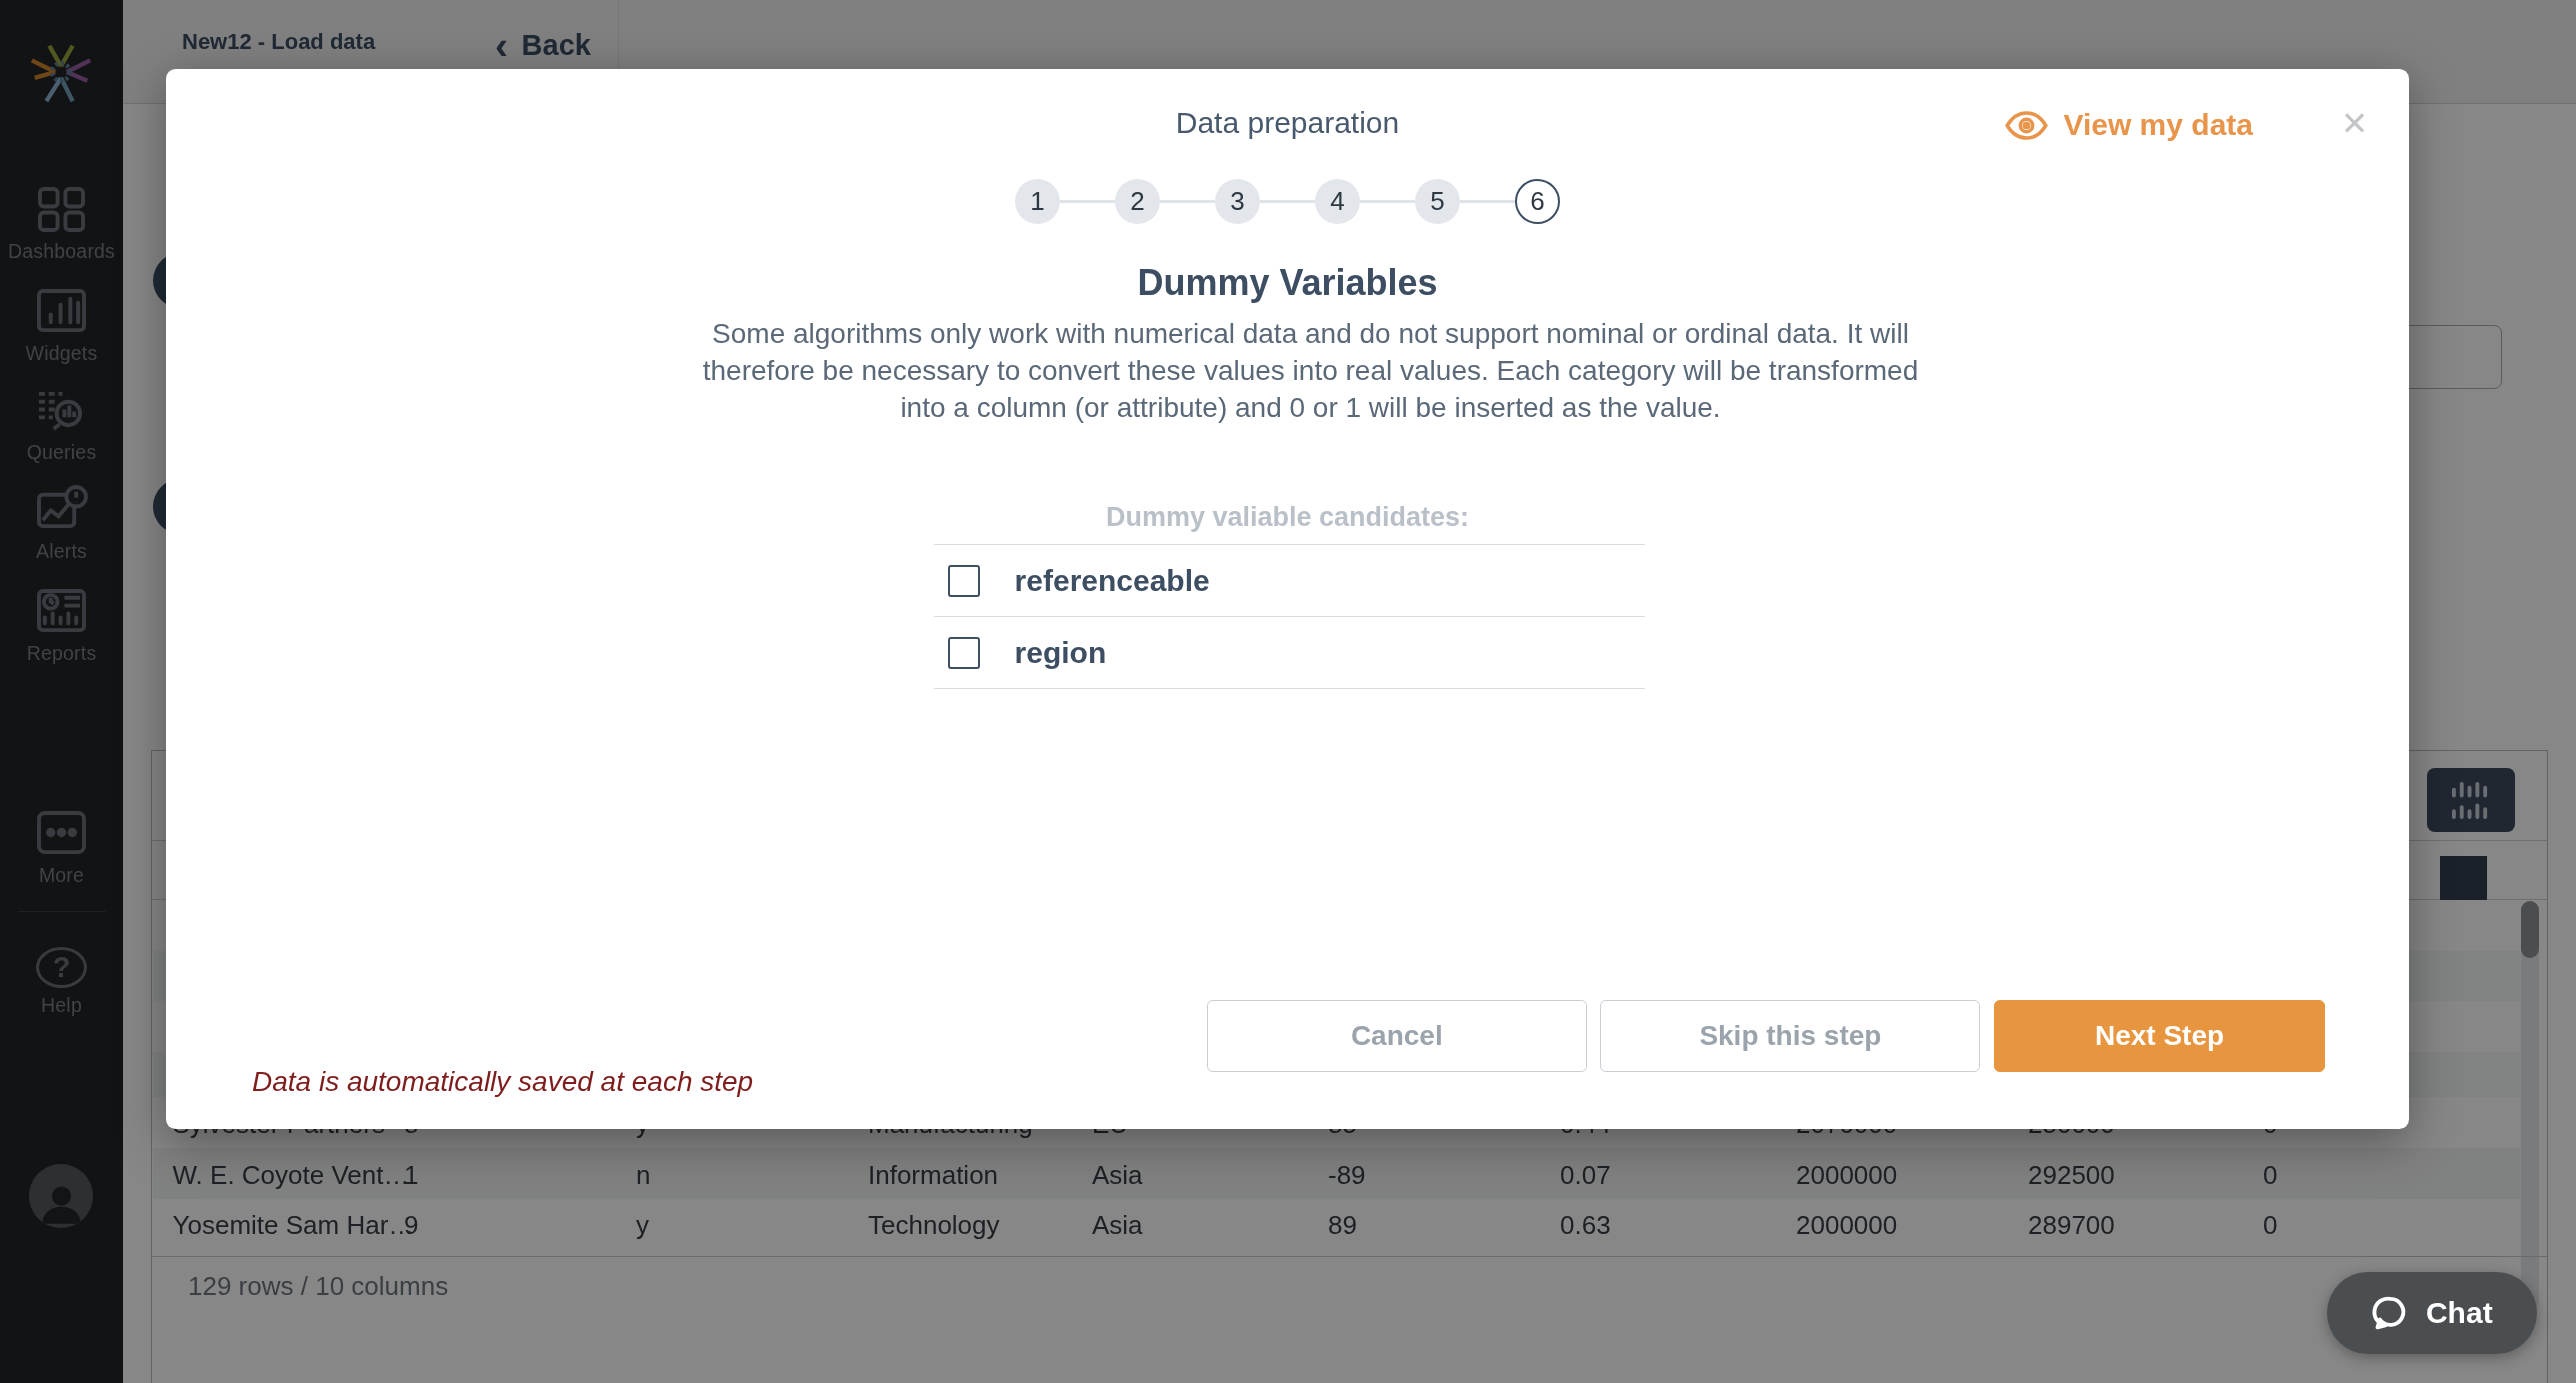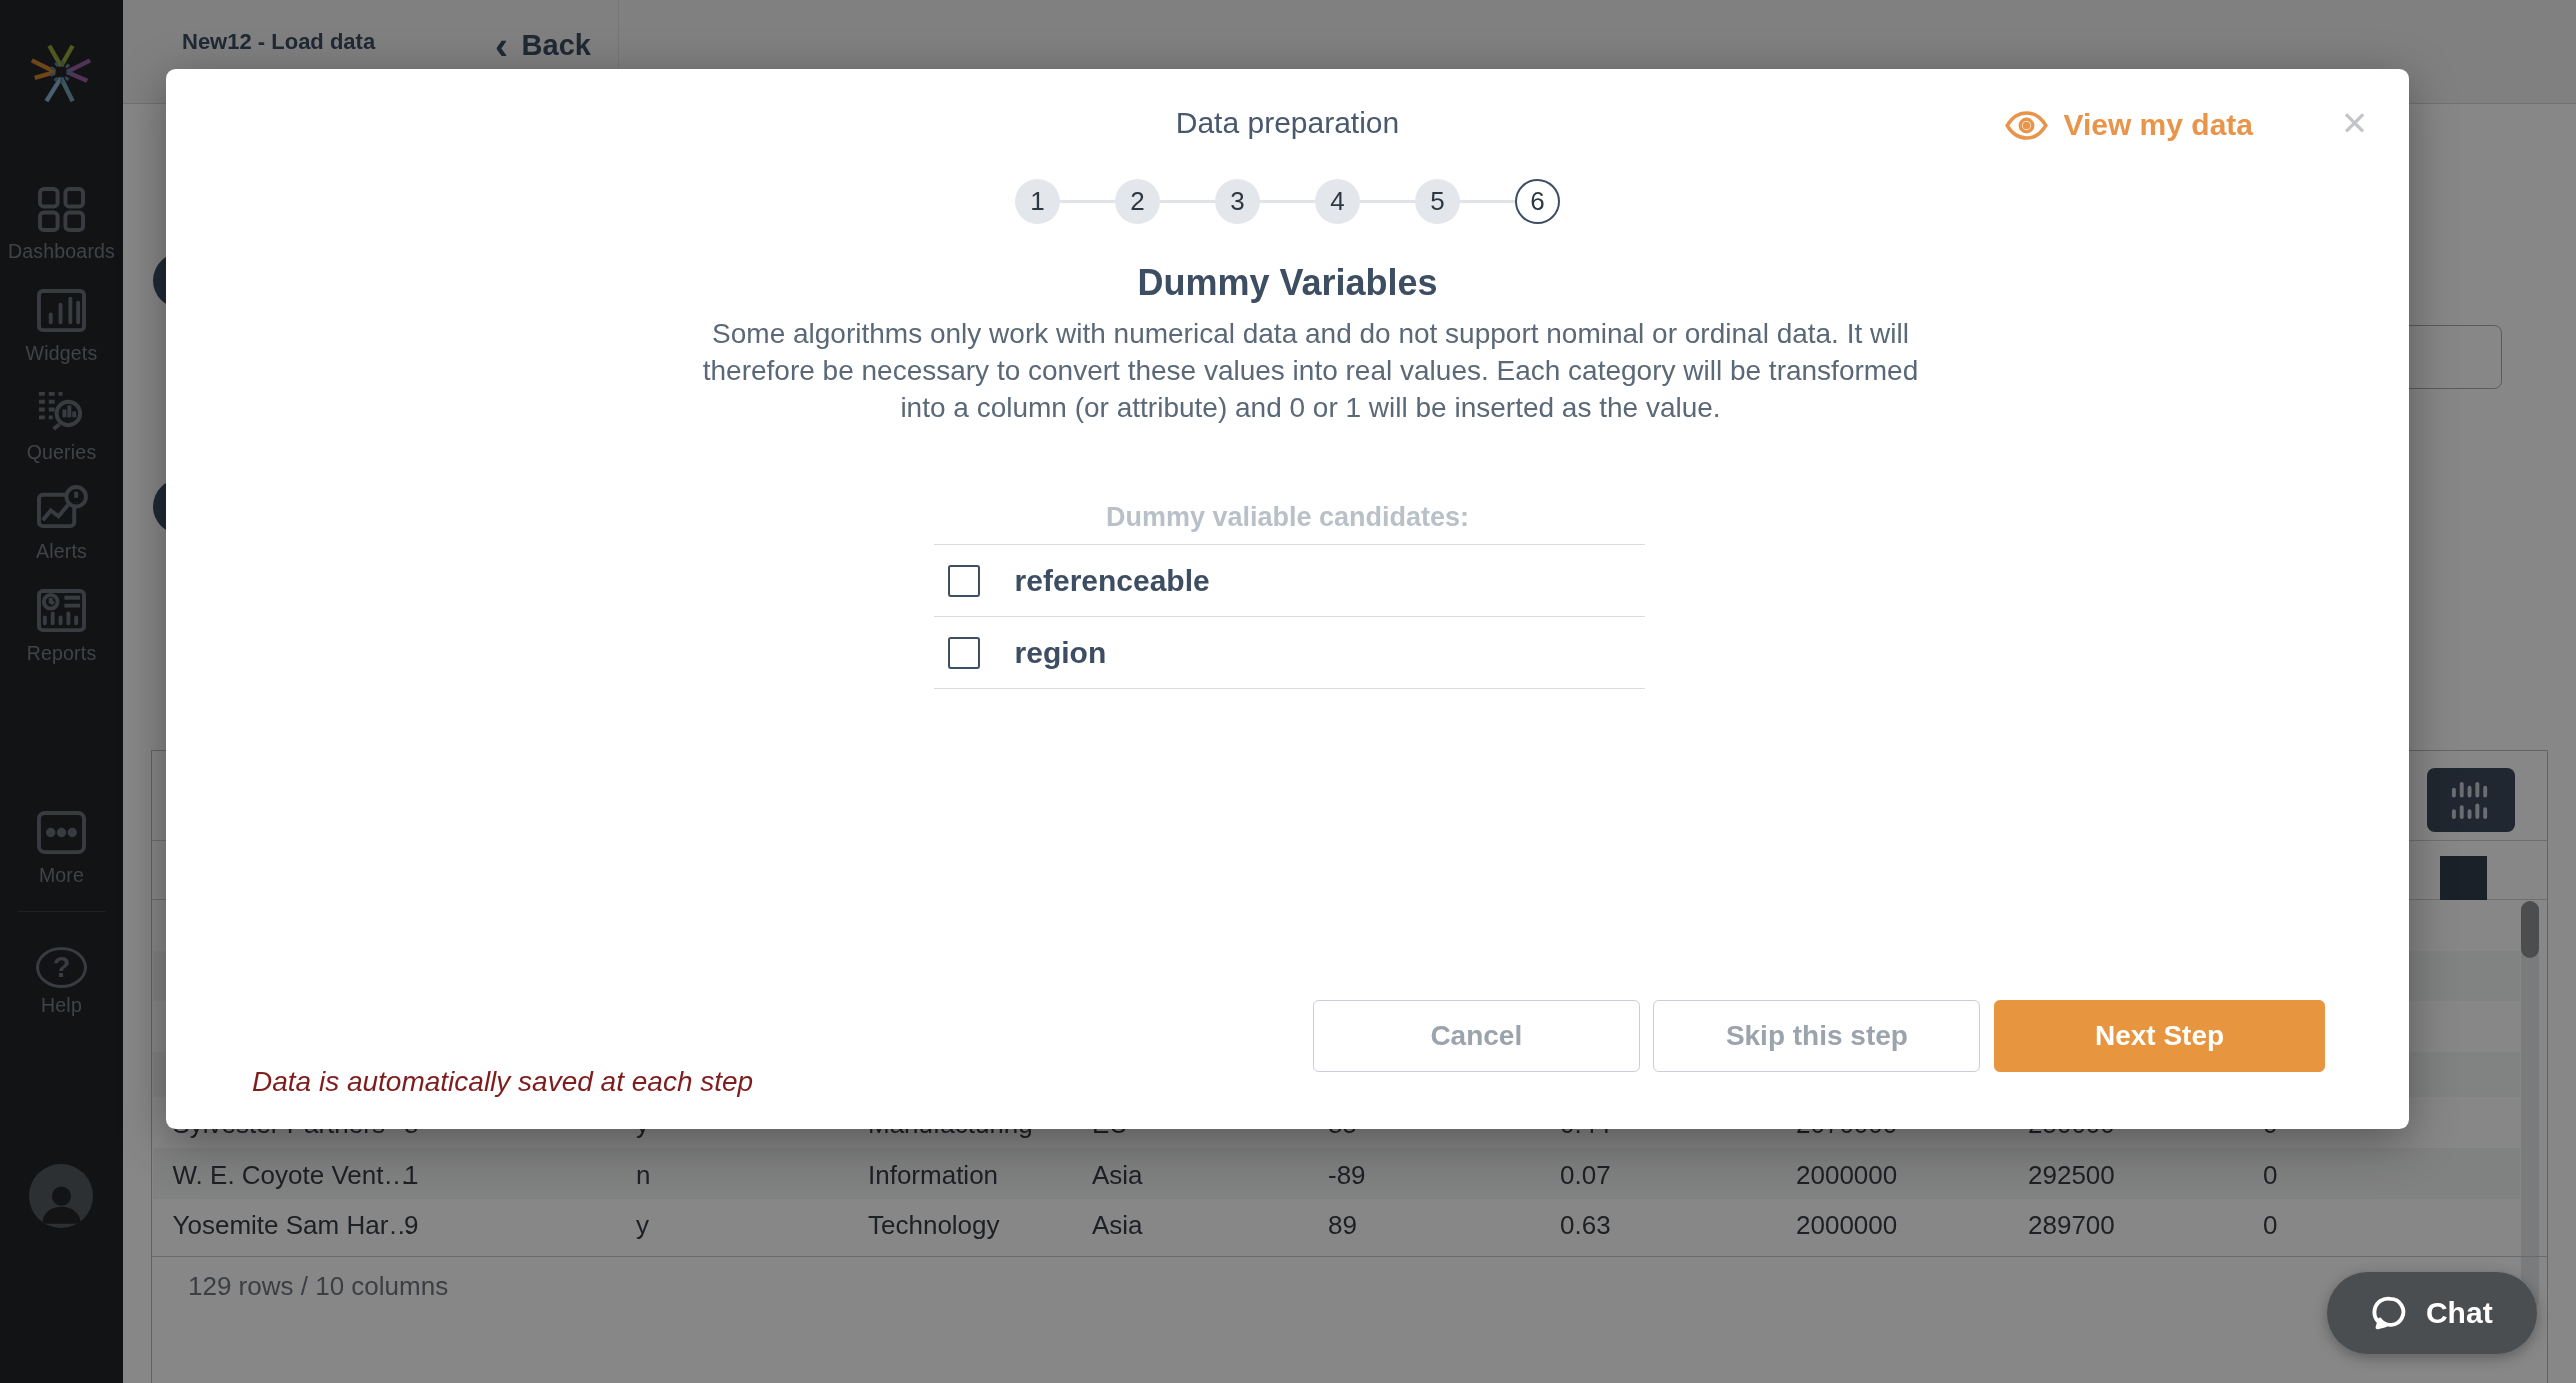--- a/index.html
+++ b/index.html
@@ -86,21 +86,21 @@
   .cand-list { position:absolute; top:475px; left:768px; width:711px; border-top:1px solid #d9dde0; }
   .cand-row { position:relative; height:72px; border-bottom:1px solid #d9dde0; display:flex; align-items:center; }
   .checkbox { width:32px; height:32px; border:2.9px solid #3e4f63; border-radius:2.9px; background:#fff;
     margin-left:13.6px; cursor:pointer; }
   .cand-row .cand-name { margin-left:35px; font-size:30px; font-weight:bold; color:#3d4e63; }
 
   .modal-footnote { position:absolute; left:86px; top:997px; font-size:28px; color:#7f1d1d;font-style:italic; }
   .modal-buttons { position:absolute; right:84px; top:931px; display:flex; gap:13.6px; }
   .btn { height:72px; border-radius:5.8px; font-size:28px; font-weight:bold; display:flex;
     align-items:center; justify-content:center; cursor:pointer; }
-  .btn-ghost { width:327px; background:#fff; border:1.9px solid #c9ced4; color:#9ba3ac; }
+  .btn-ghost { width:380px; background:#fff; border:1.9px solid #c9ced4; color:#9ba3ac; }
   .btn-primary { width:331px; background:#e8953f; border:1.9px solid #e8953f; color:#fff; }
 
   
   .chat { position:absolute; left:2327px; top:1272px; width:210px; height:82px; border-radius:41px;
     background:#4b4e50; z-index:30; display:flex; align-items:center; justify-content:center; gap:15.6px;
     color:#fff; font-size:30px; font-weight:bold; box-shadow:0 3.9px 13.6px rgba(0,0,0,0.3); cursor:pointer; }
 </style>
 </head>
 <body>
 

